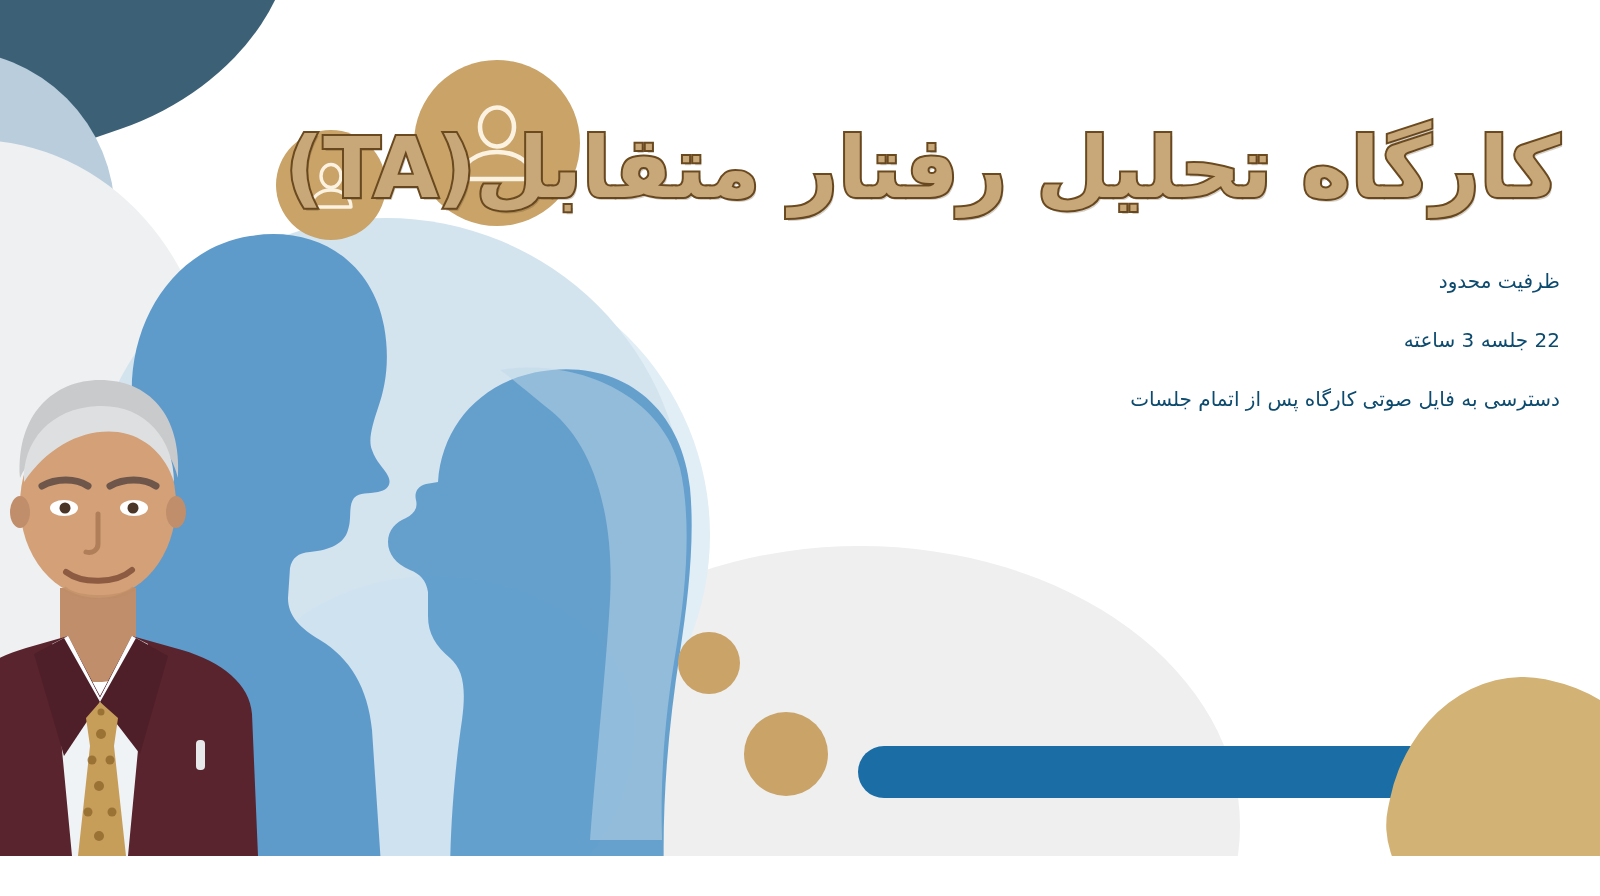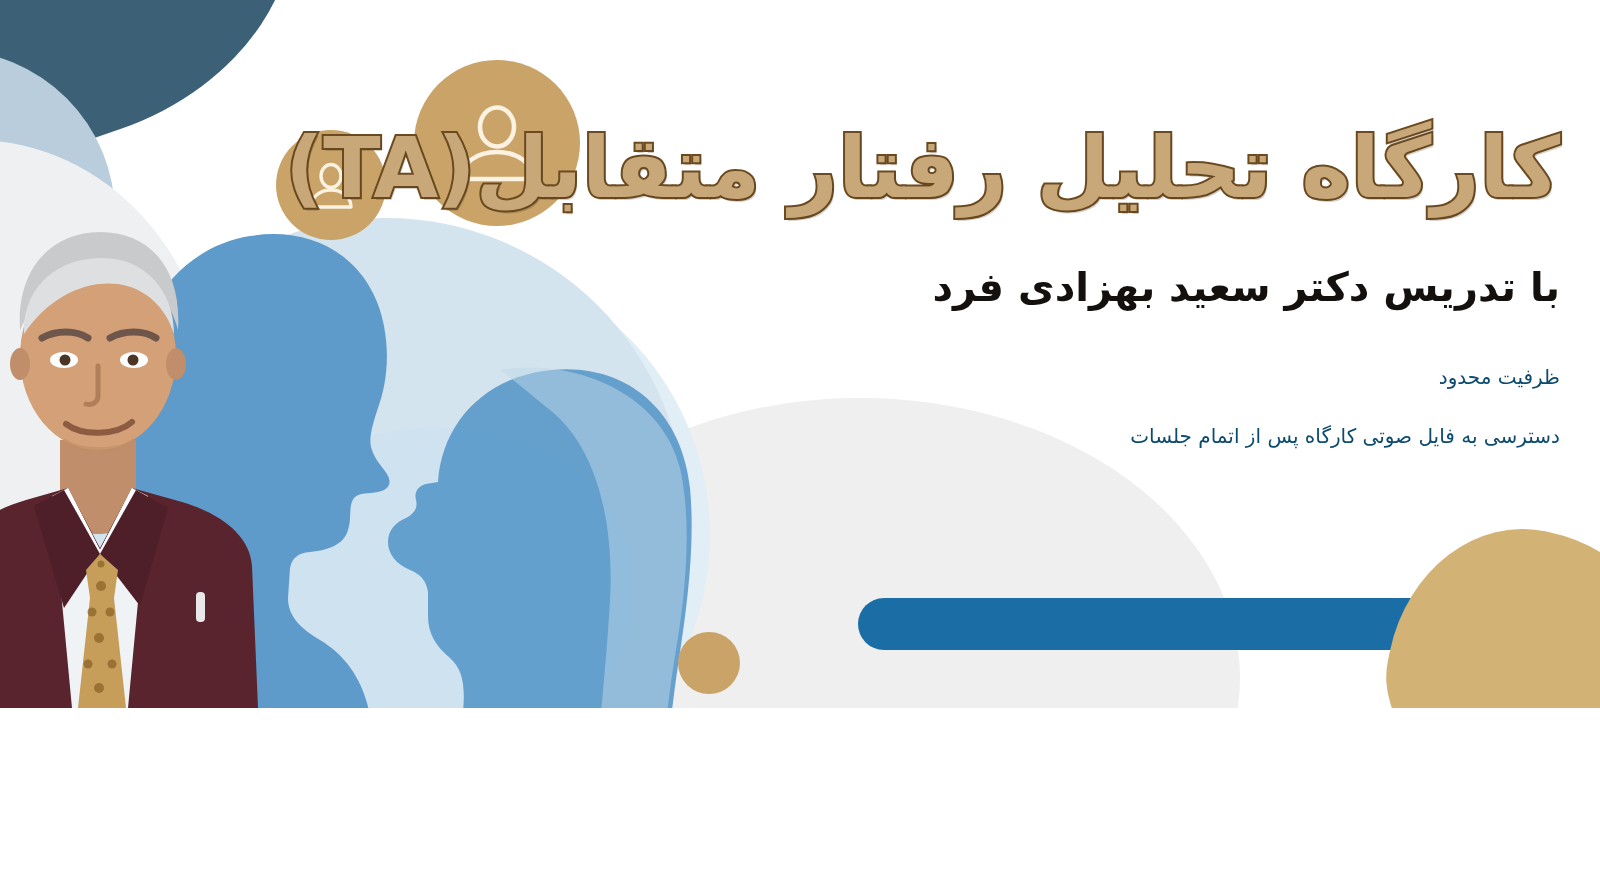--- a/index.html
+++ b/index.html
@@ -7,21 +7,21 @@
 
   html, body {
     width:1600px; height:896px;
     background:#ffffff;
     font-family:"DejaVu Sans", sans-serif;
     overflow:hidden;
   }
 
   #poster {
     position:relative;
-    width:1600px; height:708px;
+    width:1600px; height:856px;
     background:#ffffff;
     overflow:hidden;
   }
 
   
   .deco { position:absolute; pointer-events:none; }
 
   
   .wedge-teal {
     top:-120px; left:-170px;
@@ -313,22 +313,22 @@
     </svg>
   </div>
 
   <div class="deco bar-blue"></div>
   <div class="deco blob-gold-corner"></div>
 
   <div class="text-col">
 
     <h1 class="title">کارگاه تحلیل رفتار متقابل(TA)</h1>
 
-    <div class="subtitle">با تدریس دکتر سعید بهزادی فرد</div>
 
     <div class="detail-list">
       <div class="detail-line">ظرفیت محدود</div>
+      <div class="detail-line">22 جلسه 3 ساعته</div>
       <div class="detail-line">دسترسی به فایل صوتی کارگاه پس از اتمام جلسات</div>
     </div>
 
   </div>
 
 </div>
 
 </body></html>

